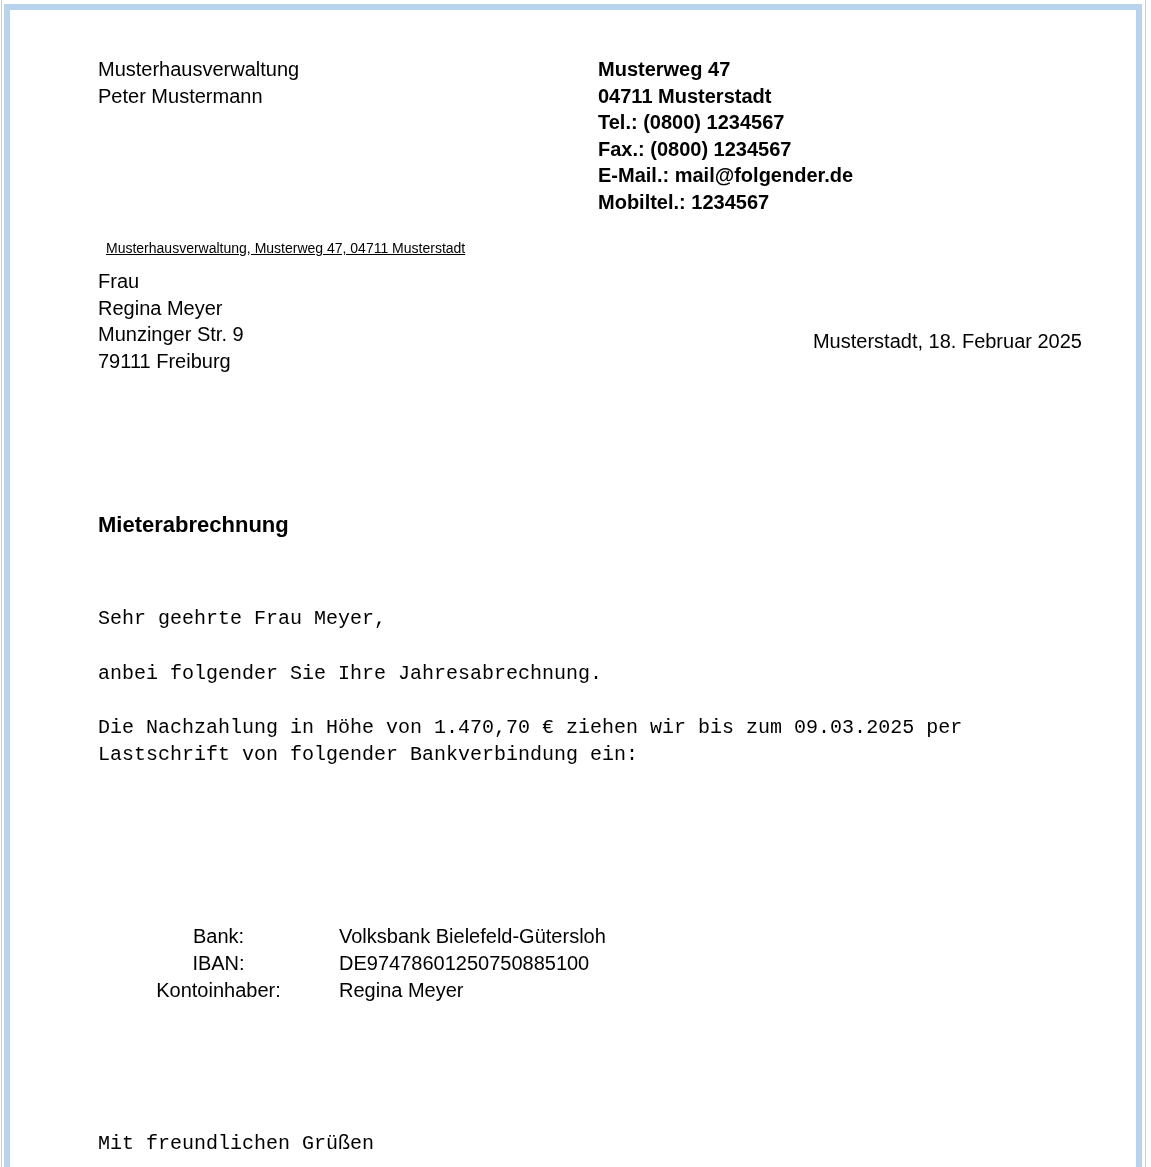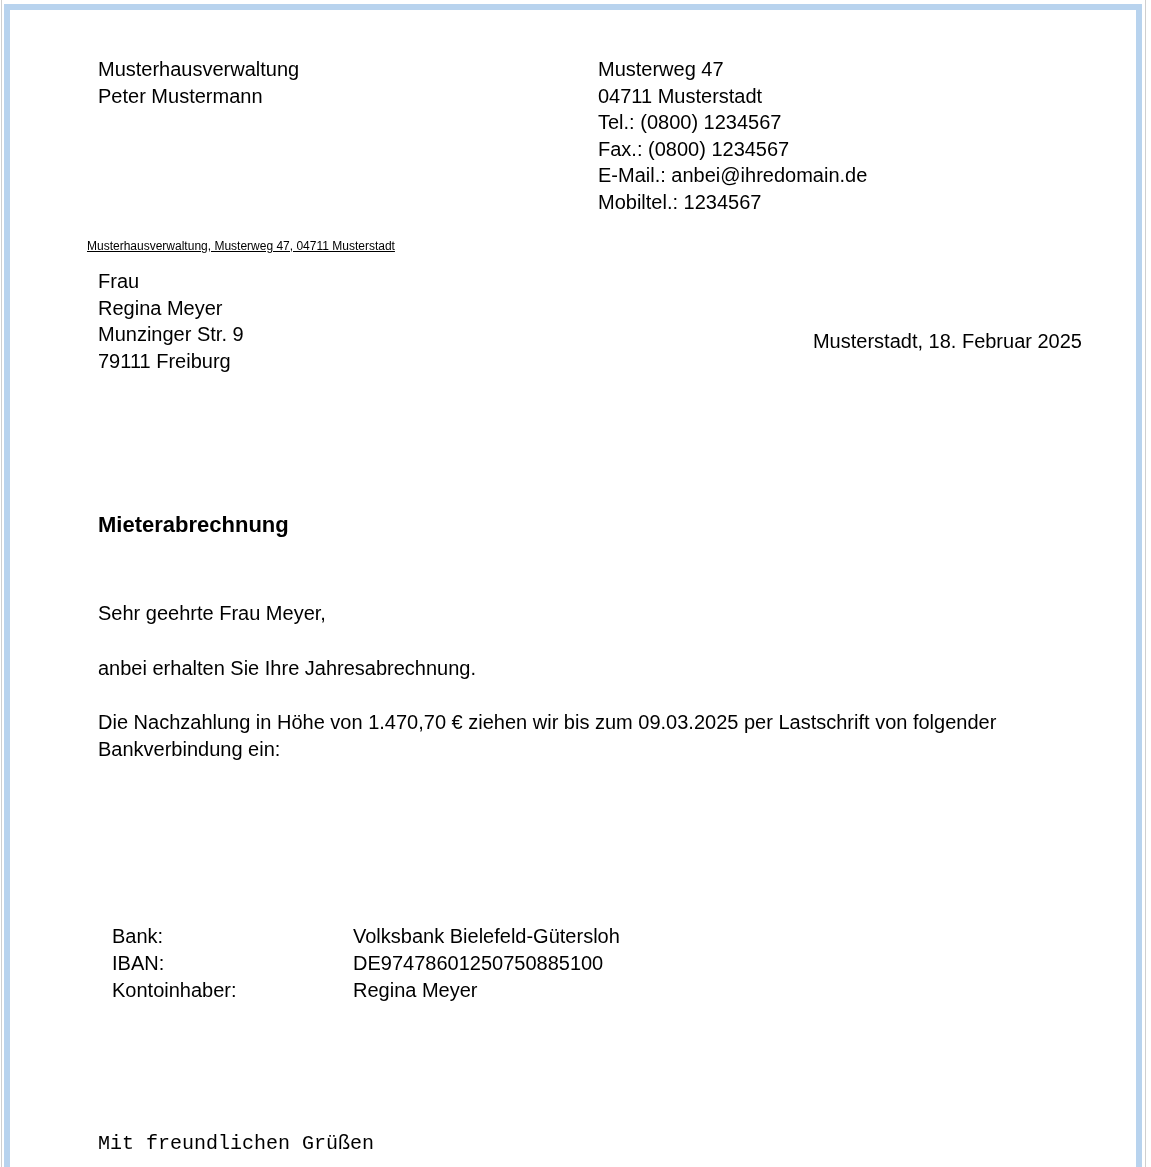--- a/index.html
+++ b/index.html
@@ -88,31 +88,32 @@
     top: 46px;
     width: 1000px;
     display: flex;
     align-items: flex-start;
   }
   .sender-block {
     width: 500px;
   }
   .contact-block {
     width: 420px;
+    font-weight: bold;
   }
   .line {
     white-space: pre;
   }
 
   
   .return-address {
     position: absolute;
-    left: 77px;
+    left: 96px;
     top: 229px;
-    font-size: 12px;
+    font-size: 14px;
     line-height: 1.3;
     text-decoration: underline;
     white-space: pre;
   }
 
   
   .addr-row {
     position: absolute;
     left: 88px;
     top: 258px;
@@ -144,31 +145,33 @@
   }
 
   
   .body-text {
     position: absolute;
     left: 88px;
     top: 588px;
     width: 930px;
   }
   .body-text p {
-    margin: 2px 0 28px 0;
+    margin: 8px 0 28px 0;
+    font-family: Liberation Mono, monospace;
   }
   .body-text p:last-child {
     margin-bottom: 0;
   }
 
   
   .bank-details {
     position: absolute;
-    left: 102px;
+    left: 88px;
     top: 913px;
+    text-align: center;
   }
   .bank-row {
     display: flex;
     line-height: 1.34;
   }
   .bank-label {
     width: 241px;
     flex: 0 0 241px;
     white-space: pre;
   }
@@ -202,42 +205,42 @@
       <div class="letterhead">
         <div class="sender-block">
           <div class="line">Musterhausverwaltung</div>
           <div class="line">Peter Mustermann</div>
         </div>
         <div class="contact-block">
           <div class="line">Musterweg 47</div>
           <div class="line">04711 Musterstadt</div>
           <div class="line">Tel.: (0800) 1234567</div>
           <div class="line">Fax.: (0800) 1234567</div>
-          <div class="line">E-Mail.: anbei@ihredomain.de</div>
+          <div class="line">E-Mail.: mail@folgender.de</div>
           <div class="line">Mobiltel.: 1234567</div>
         </div>
       </div>
 
       <div class="return-address">Musterhausverwaltung, Musterweg 47, 04711 Musterstadt</div>
 
       <div class="addr-row">
         <div class="recipient-block">
           <div class="line">Frau</div>
           <div class="line">Regina Meyer</div>
           <div class="line">Munzinger Str. 9</div>
           <div class="line">79111 Freiburg</div>
         </div>
         <div class="date-line">Musterstadt, 18. Februar 2025</div>
       </div>
 
       <div class="subject">Mieterabrechnung</div>
 
       <div class="body-text">
         <p>Sehr geehrte Frau Meyer,</p>
-        <p>anbei erhalten Sie Ihre Jahresabrechnung.</p>
+        <p>anbei folgender Sie Ihre Jahresabrechnung.</p>
         <p>Die Nachzahlung in Höhe von 1.470,70 € ziehen wir bis zum 09.03.2025 per Lastschrift von folgender Bankverbindung ein:</p>
       </div>
 
       <div class="bank-details">
         <div class="bank-row">
           <div class="bank-label">Bank:</div>
           <div class="bank-value">Volksbank Bielefeld-Gütersloh</div>
         </div>
         <div class="bank-row">
           <div class="bank-label">IBAN:</div>

